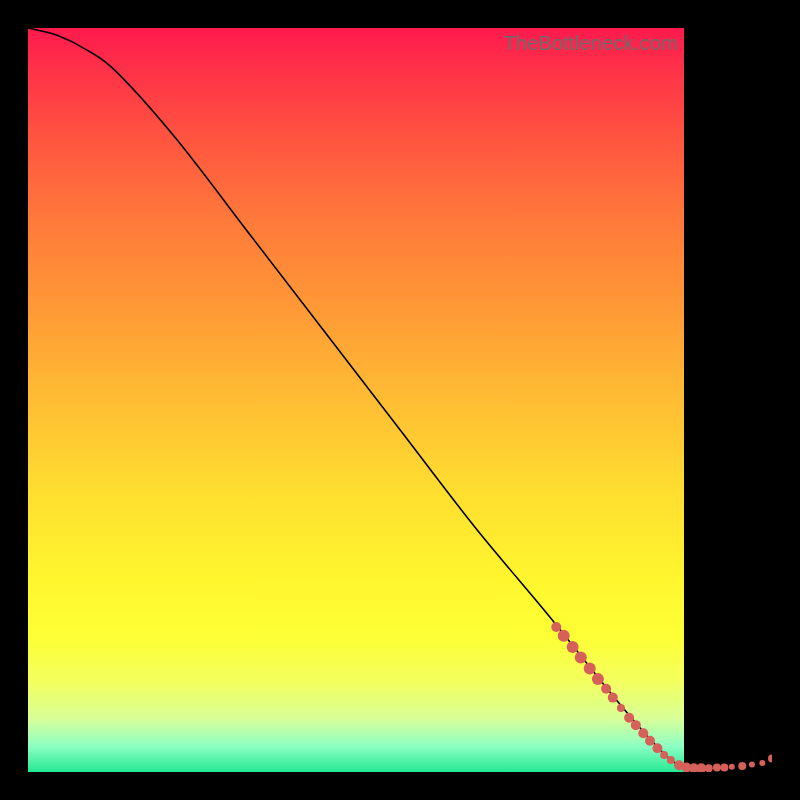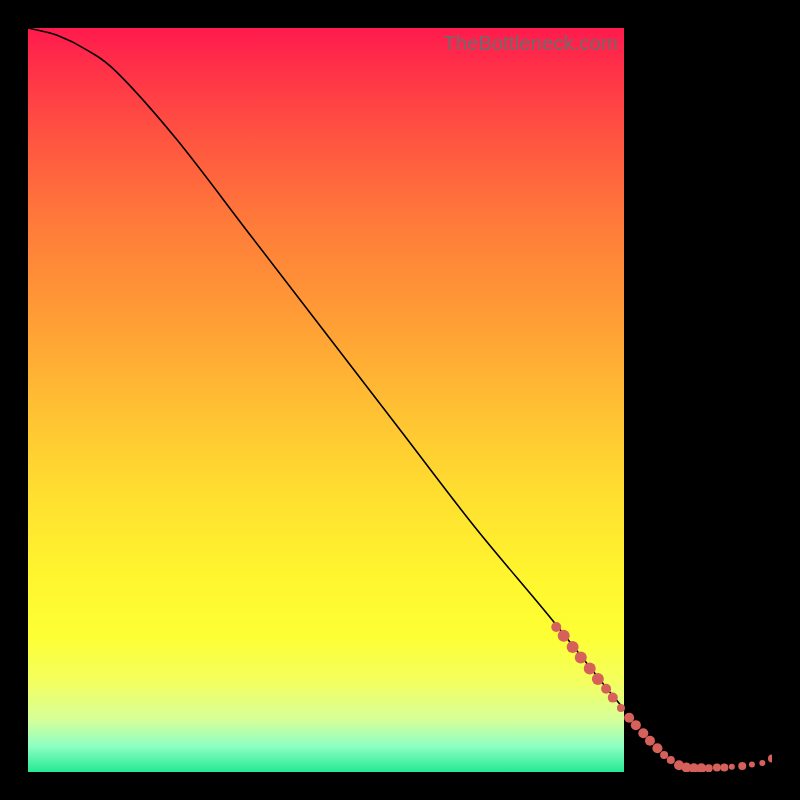--- a/index.html
+++ b/index.html
@@ -8,21 +8,21 @@
     width: 800px;
     height: 800px;
     background: #000;
     overflow: hidden;
     font-family: Arial, Helvetica, sans-serif;
   }
   .frame {
     position: absolute;
     left: 28px;
     top: 28px;
-    width: 596px;
+    width: 656px;
     height: 744px;
     background: linear-gradient(to bottom,
       #ff1a4d 0%,
       #ff3348 6%,
       #ff5540 15%,
       #ff7a3a 26%,
       #ff9a36 38%,
       #ffbd33 50%,
       #ffdd30 62%,
       #fff62e 74%,

